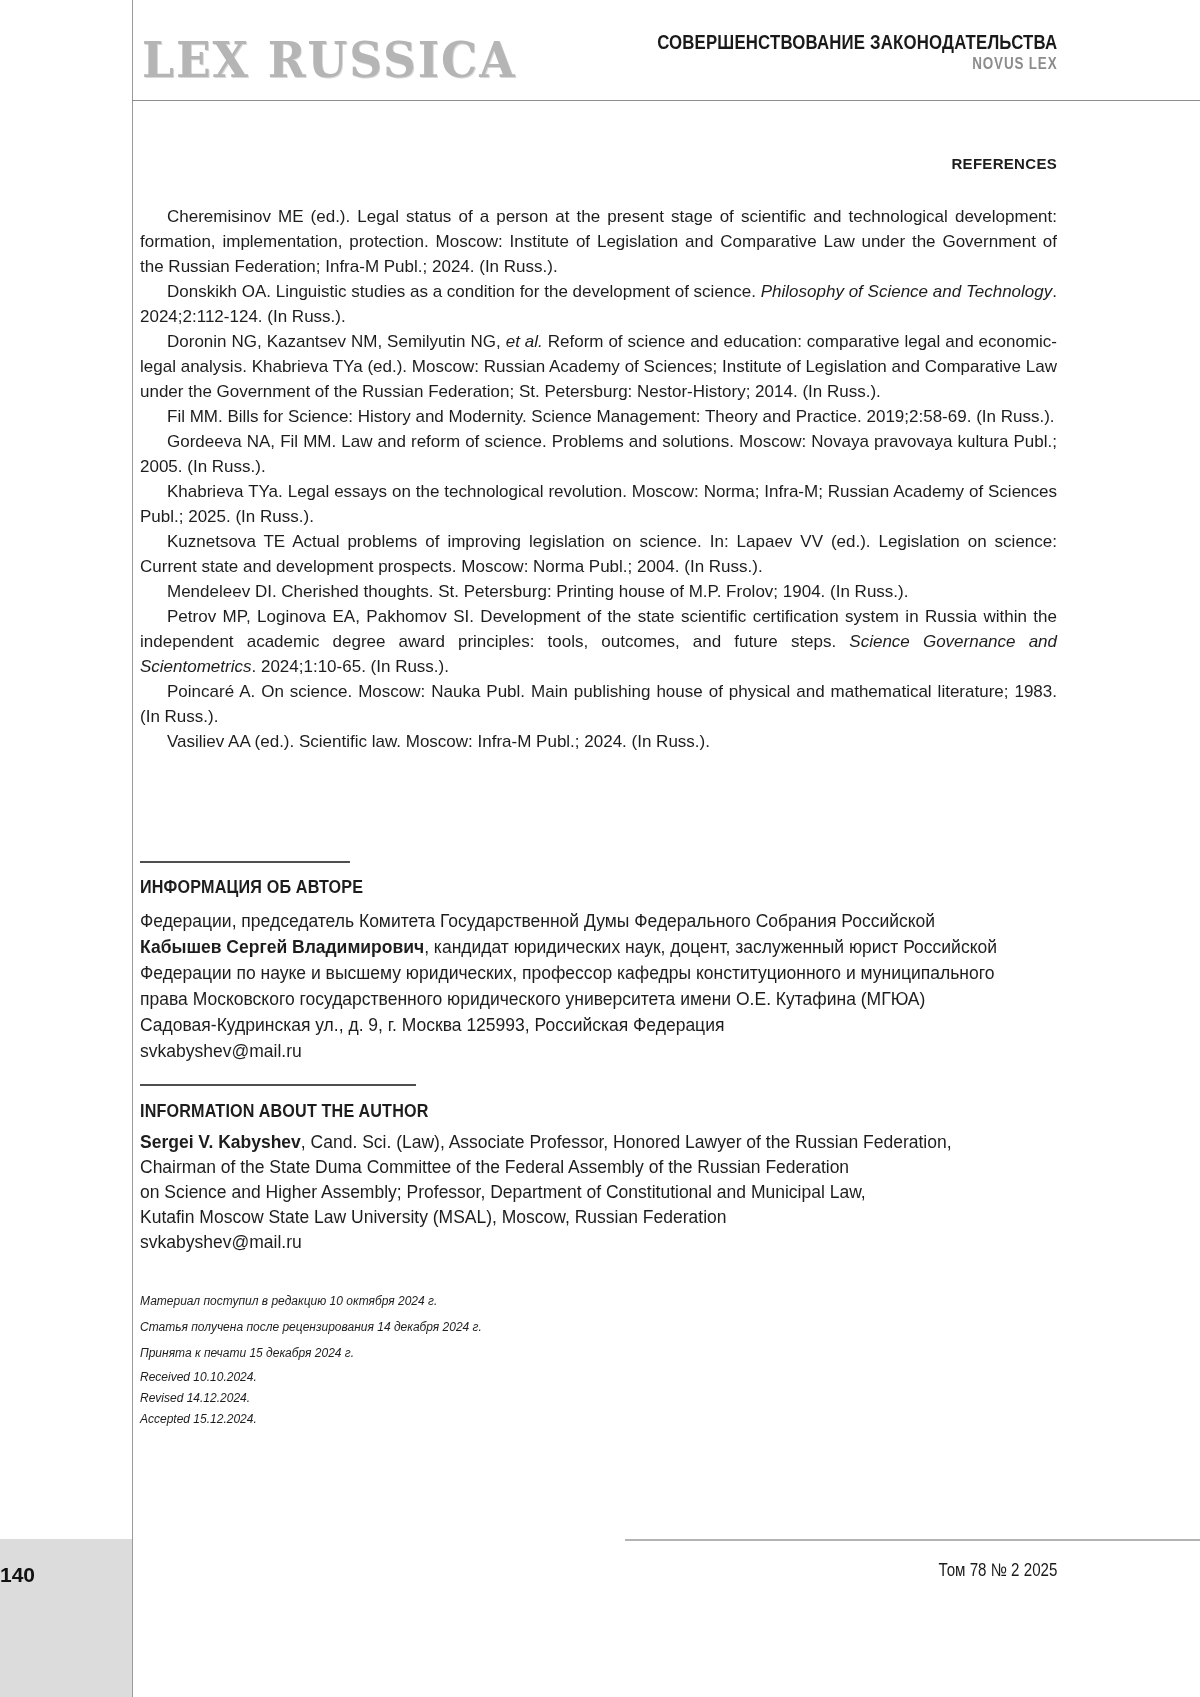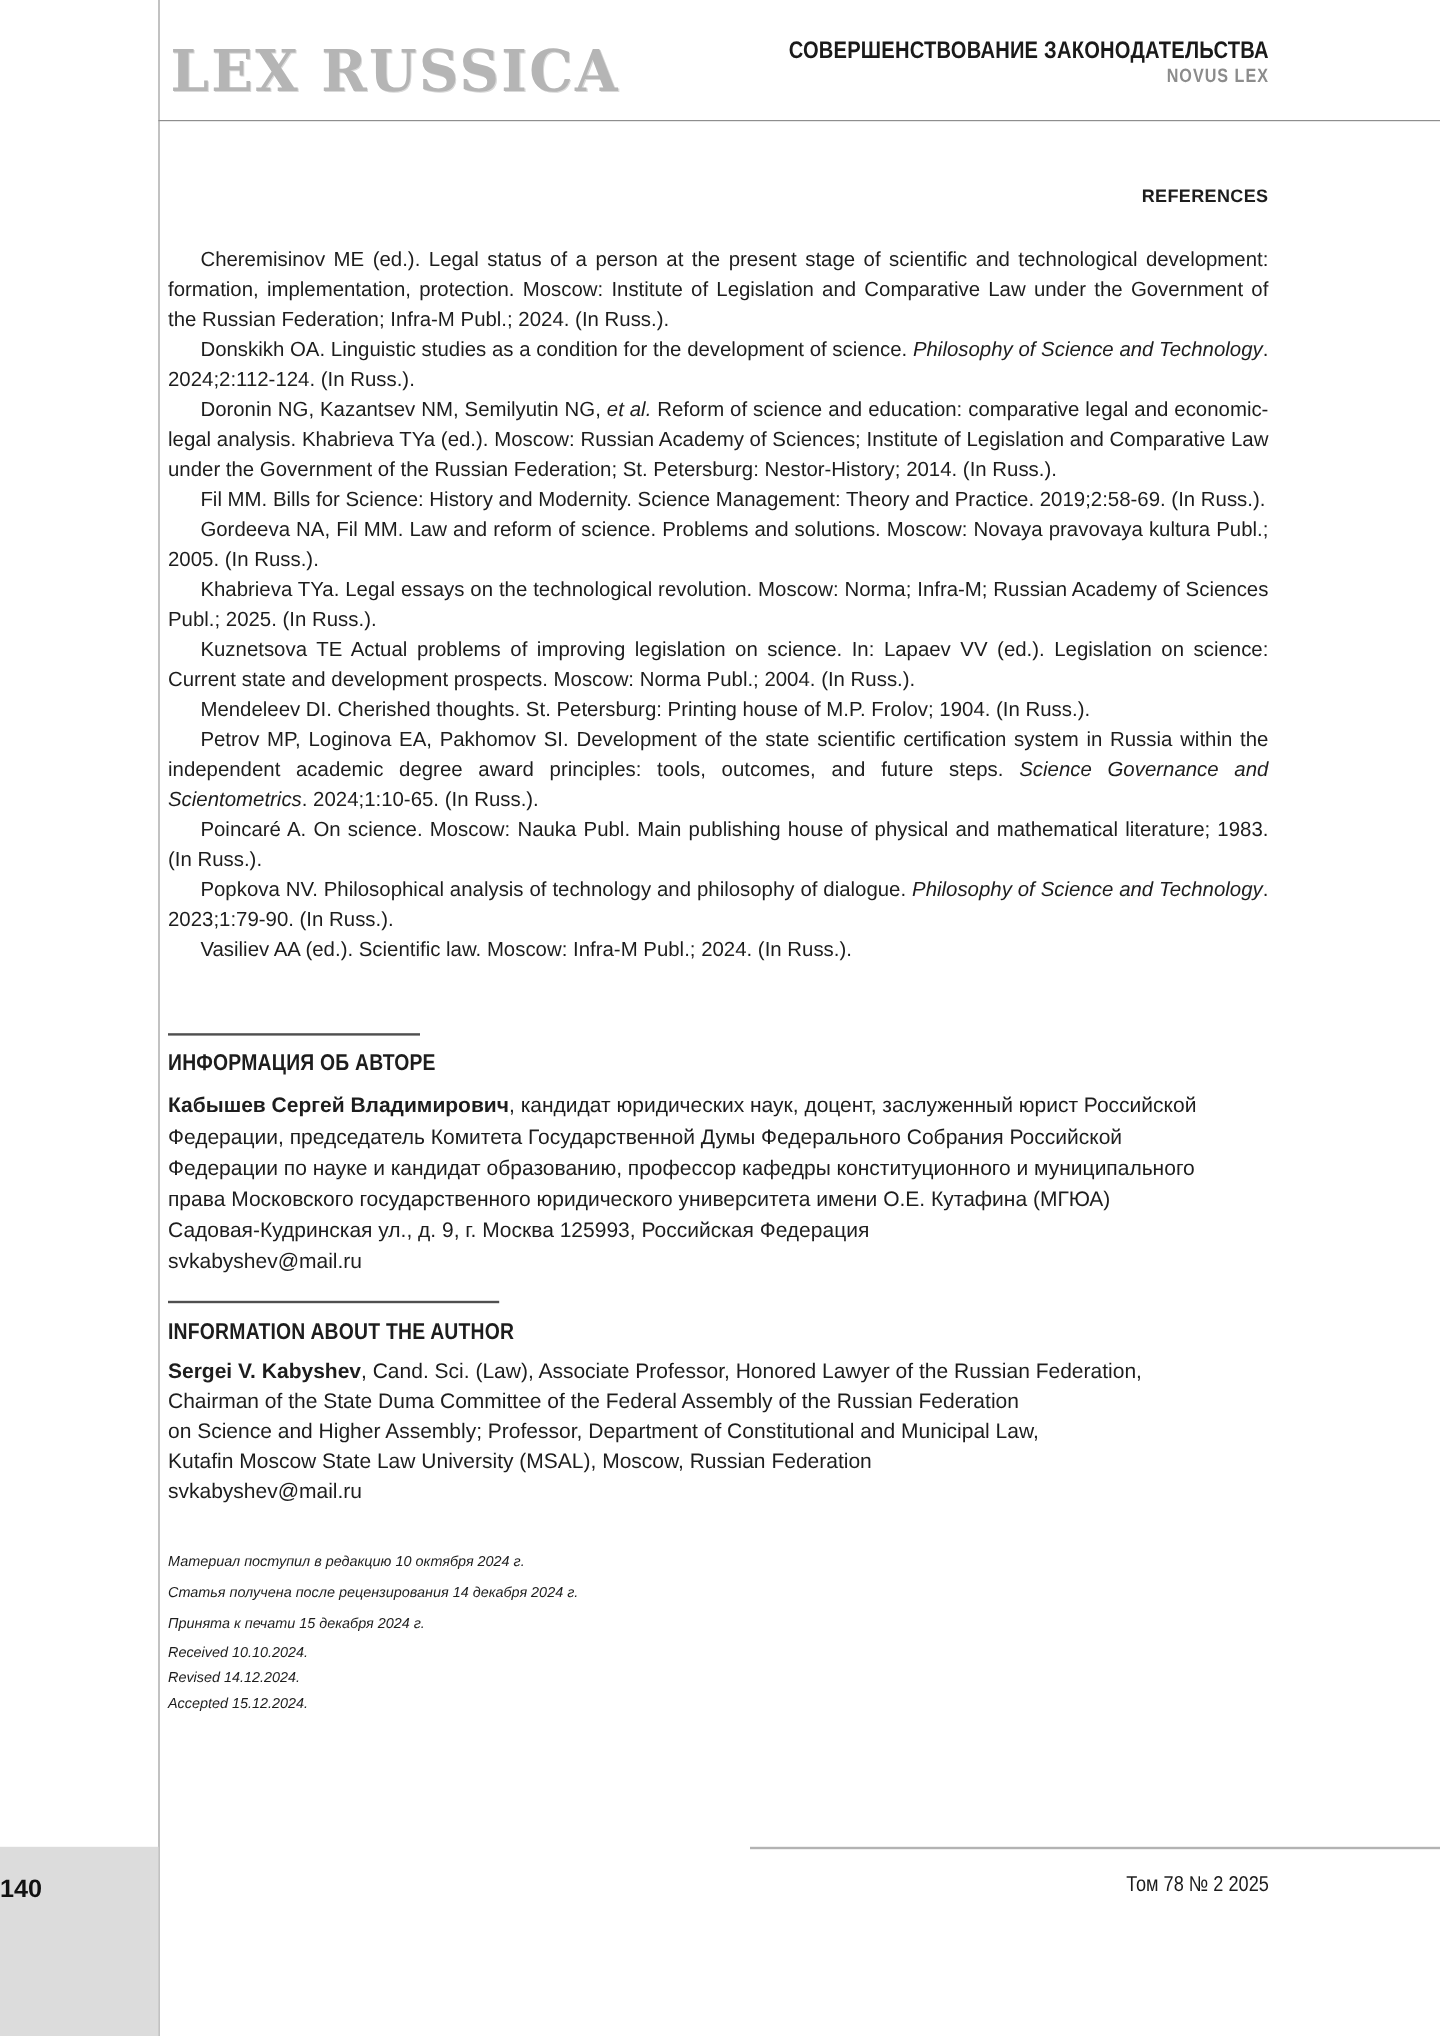--- a/index.html
+++ b/index.html
@@ -78,30 +78,29 @@
       <p><span>Cheremisinov ME (ed.). Legal status of a person at the present stage of scientific and technological development: formation, implementation, protection. Moscow: Institute of Legislation and Comparative Law under the Government of the Russian Federation; Infra-M Publ.; 2024. (In Russ.).</span></p>
       <p><span>Donskikh OA. Linguistic studies as a condition for the development of science. </span><span class="it">Philosophy of Science and Technology</span><span>. 2024;2:112-124. (In Russ.).</span></p>
       <p><span>Doronin NG, Kazantsev NM, Semilyutin NG, </span><span class="it">et al.</span><span> Reform of science and education: comparative legal and economic-legal analysis. Khabrieva TYa (ed.). Moscow: Russian Academy of Sciences; Institute of Legislation and Comparative Law under the Government of the Russian Federation; St. Petersburg: Nestor-History; 2014. (In Russ.).</span></p>
       <p><span>Fil MM. Bills for Science: History and Modernity. Science Management: Theory and Practice. 2019;2:58-69. (In Russ.).</span></p>
       <p><span>Gordeeva NA, Fil MM. Law and reform of science. Problems and solutions. Moscow: Novaya pravovaya kultura Publ.; 2005. (In Russ.).</span></p>
       <p><span>Khabrieva TYa. Legal essays on the technological revolution. Moscow: Norma; Infra-M; Russian Academy of Sciences Publ.; 2025. (In Russ.).</span></p>
       <p><span>Kuznetsova TE Actual problems of improving legislation on science. In: Lapaev VV (ed.). Legislation on science: Current state and development prospects. Moscow: Norma Publ.; 2004. (In Russ.).</span></p>
       <p><span>Mendeleev DI. Cherished thoughts. St. Petersburg: Printing house of M.P. Frolov; 1904. (In Russ.).</span></p>
       <p><span>Petrov MP, Loginova EA, Pakhomov SI. Development of the state scientific certification system in Russia within the independent academic degree award principles: tools, outcomes, and future steps. </span><span class="it">Science Governance and Scientometrics</span><span>. 2024;1:10-65. (In Russ.).</span></p>
       <p><span>Poincaré A. On science. Moscow: Nauka Publ. Main publishing house of physical and mathematical literature; 1983. (In Russ.).</span></p>
-      <p><span>Popkova NV. Philosophical analysis of technology and philosophy of dialogue. </span><span class="it">Philosophy of Science and Technology</span><span>. 2023;1:79-90. (In Russ.).</span></p>
       <p><span>Vasiliev AA (ed.). Scientific law. Moscow: Infra-M Publ.; 2024. (In Russ.).</span></p>
     </div>
 
   <div class="rule rule-ru"></div>
   <div class="sec-heading h-ru">ИНФОРМАЦИЯ ОБ АВТОРЕ</div>
   <div class="author author-ru">
+    <div>Федерации, председатель Комитета Государственной Думы Федерального Собрания Российской</div>
     <div><span class="name">Кабышев Сергей Владимирович</span><span>, кандидат юридических наук, доцент, заслуженный юрист Российской</span></div>
-    <div>Федерации, председатель Комитета Государственной Думы Федерального Собрания Российской</div>
-    <div>Федерации по науке и кандидат образованию, профессор кафедры конституционного и муниципального</div>
+    <div>Федерации по науке и высшему юридических, профессор кафедры конституционного и муниципального</div>
     <div>права Московского государственного юридического университета имени О.Е. Кутафина (МГЮА)</div>
     <div>Садовая-Кудринская ул., д. 9, г. Москва 125993, Российская Федерация</div>
     <div>svkabyshev@mail.ru</div>
   </div>
 
   <div class="rule rule-en"></div>
   <div class="sec-heading h-en">INFORMATION ABOUT THE AUTHOR</div>
   <div class="author author-en">
     <div><span class="name">Sergei V. Kabyshev</span><span>, Cand. Sci. (Law), Associate Professor, Honored Lawyer of the Russian Federation,</span></div>
     <div>Chairman of the State Duma Committee of the Federal Assembly of the Russian Federation</div>

